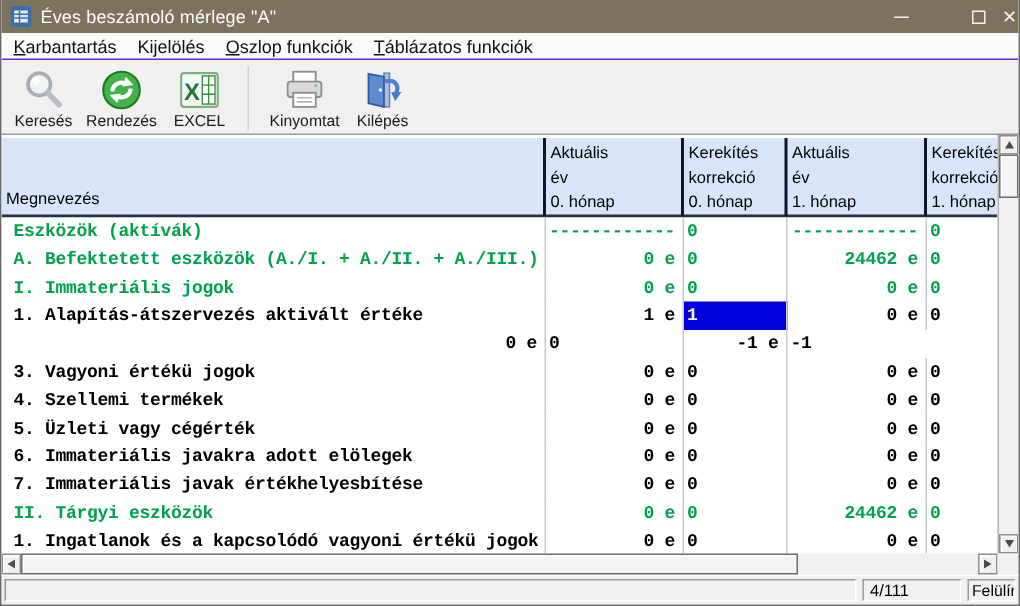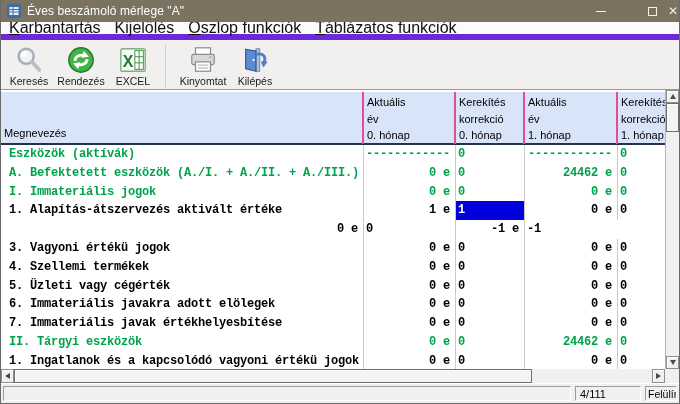--- a/index.html
+++ b/index.html
@@ -15,22 +15,22 @@
   }
   .titlebar .app-icon { width:14px; height:14px; margin-right:6px; flex:0 0 auto; }
   .titlebar .title { font-size:12px; letter-spacing:0.1px; }
   .win-btn { position:absolute; top:0; width:28px; height:22px; display:flex; align-items:center; justify-content:center; }
   .win-btn-min { left:586px; } .win-btn-max { left:637px; } .win-btn-close { left:658px; }
   .glyph-min { width:10px; height:1px; background:#f5f2ec; }
   .glyph-max { width:9px; height:9px; border:1px solid #f5f2ec; }
   .glyph-close { color:#f5f2ec; font-size:12px; line-height:12px; }
   
   .menubar {
-    height:18px; background:#fbfbfb; border-bottom:6px solid #6d28d9;
-    display:flex; align-items:center; padding-left:8px; font-size:16px; color:#111;
+    height:18px; background:#fbfbfb; border-bottom:1px solid #6d28d9;
+    display:flex; align-items:center; padding-left:8px; font-size:12px; color:#111;
   }
   .menu-item { margin-right:14px; white-space:nowrap; cursor:default; }
   .menu-item u { text-underline-offset:1px; }
   
   .toolbar { height:49px; background:#f1f0ee; display:flex; align-items:stretch; padding-top:2px; }
   .tool-btn {
     width:52px; display:flex; flex-direction:column; align-items:center; justify-content:flex-start;
     padding-top:2px; border:1px solid transparent;
   }
   .tool-btn .ticon { width:30px; height:30px; }
@@ -38,21 +38,21 @@
   .tool-sep { width:1px; background:#cfcecb; margin:2px 5px 2px 6px; }
   
   .grid-zone { display:flex; height:280px; border-top:1px solid #9a9a9a; }
   .grid { flex:1 1 auto; width:666px; overflow:hidden; background:#ffffff; }
   .grid-header {
     height:55px; background:#d8e4f8; display:grid;
     grid-template-columns:363px 92px 69px 93px 1fr;
     border-top:2px solid #ffffff; border-bottom:2px solid #25324e;
     font-size:11px; color:#000;
   }
-  .ghc { position:relative; border-right:2px solid #ec4899; padding:2px 0 0 3px; }
+  .ghc { position:relative; border-right:2px solid #0f172a; padding:2px 0 0 3px; }
   .ghc:last-child { border-right:none; }
   .ghc .hline { display:block; line-height:16.5px; white-space:nowrap; }
   .ghc-first .hline { position:absolute; bottom:2px; left:3px; }
   .grid-body { height:225px; overflow:hidden; background:#ffffff; }
   .grow {
     display:grid; grid-template-columns:363px 92px 69px 93px 1fr;
     height:18.8px; line-height:18.8px;
     font-family:"Liberation Mono", monospace; font-weight:bold; font-size:12px;
     letter-spacing:-0.2px; color:#000; white-space:nowrap;
   }

